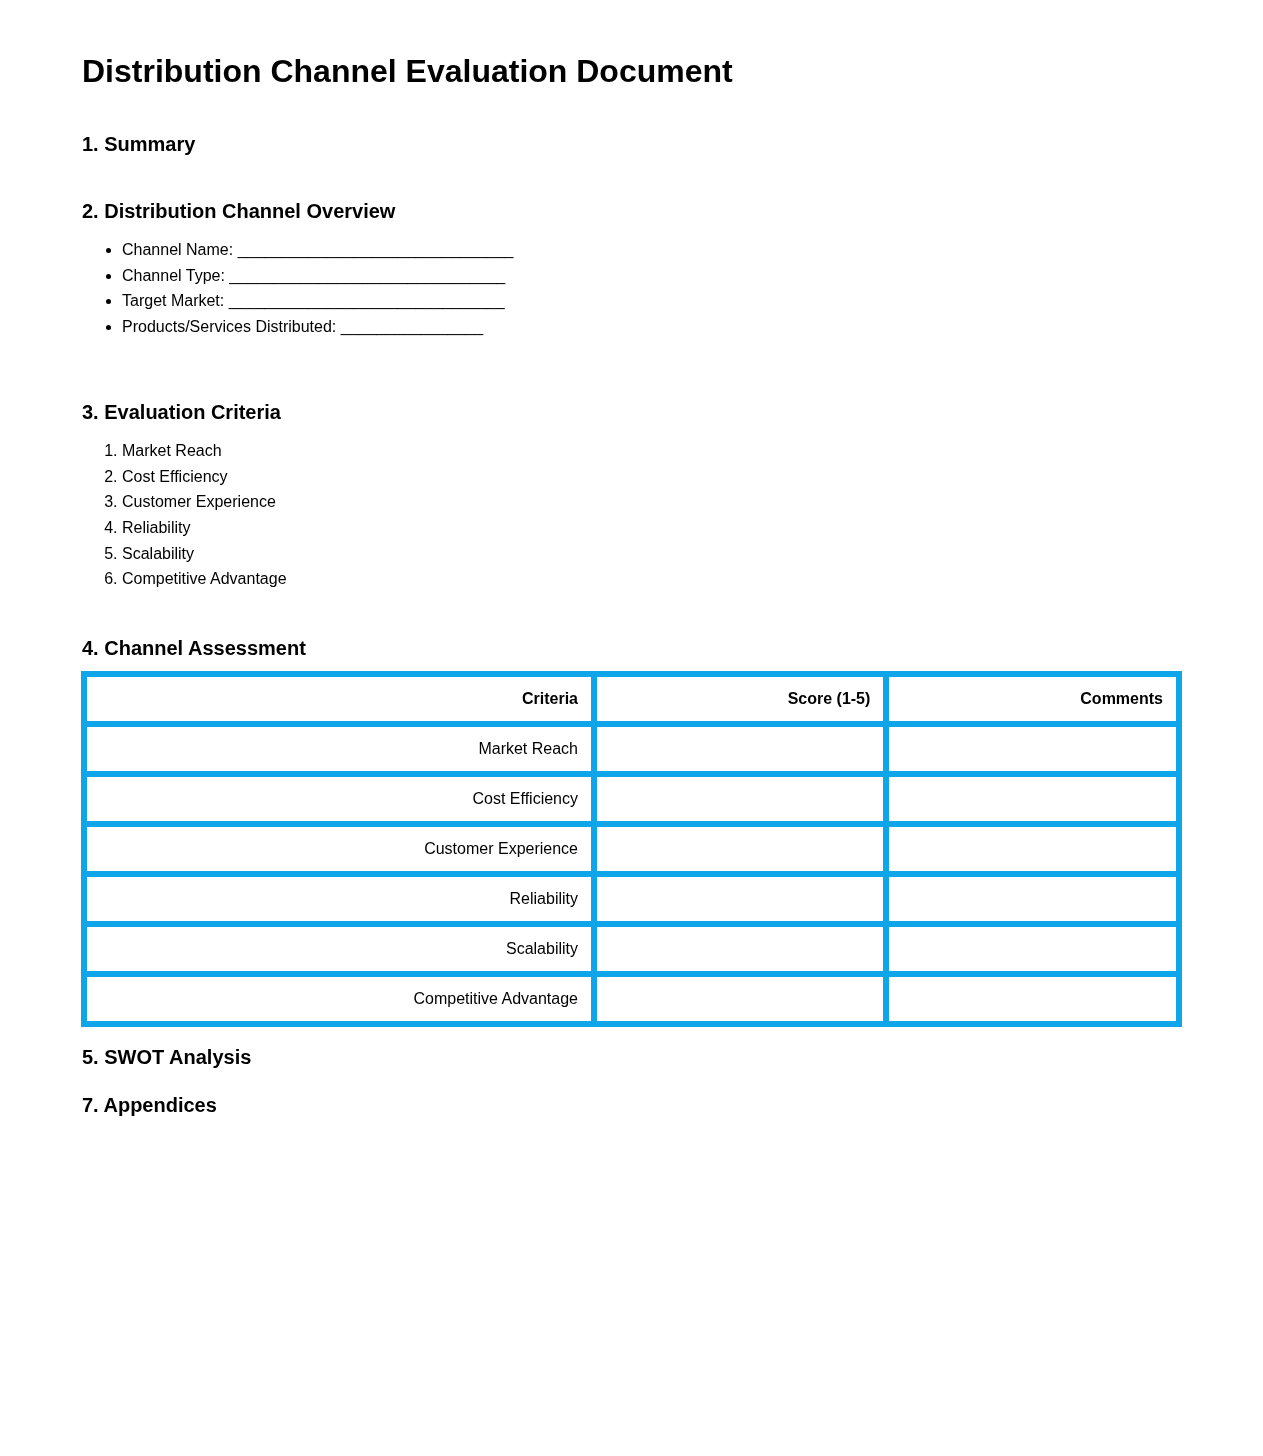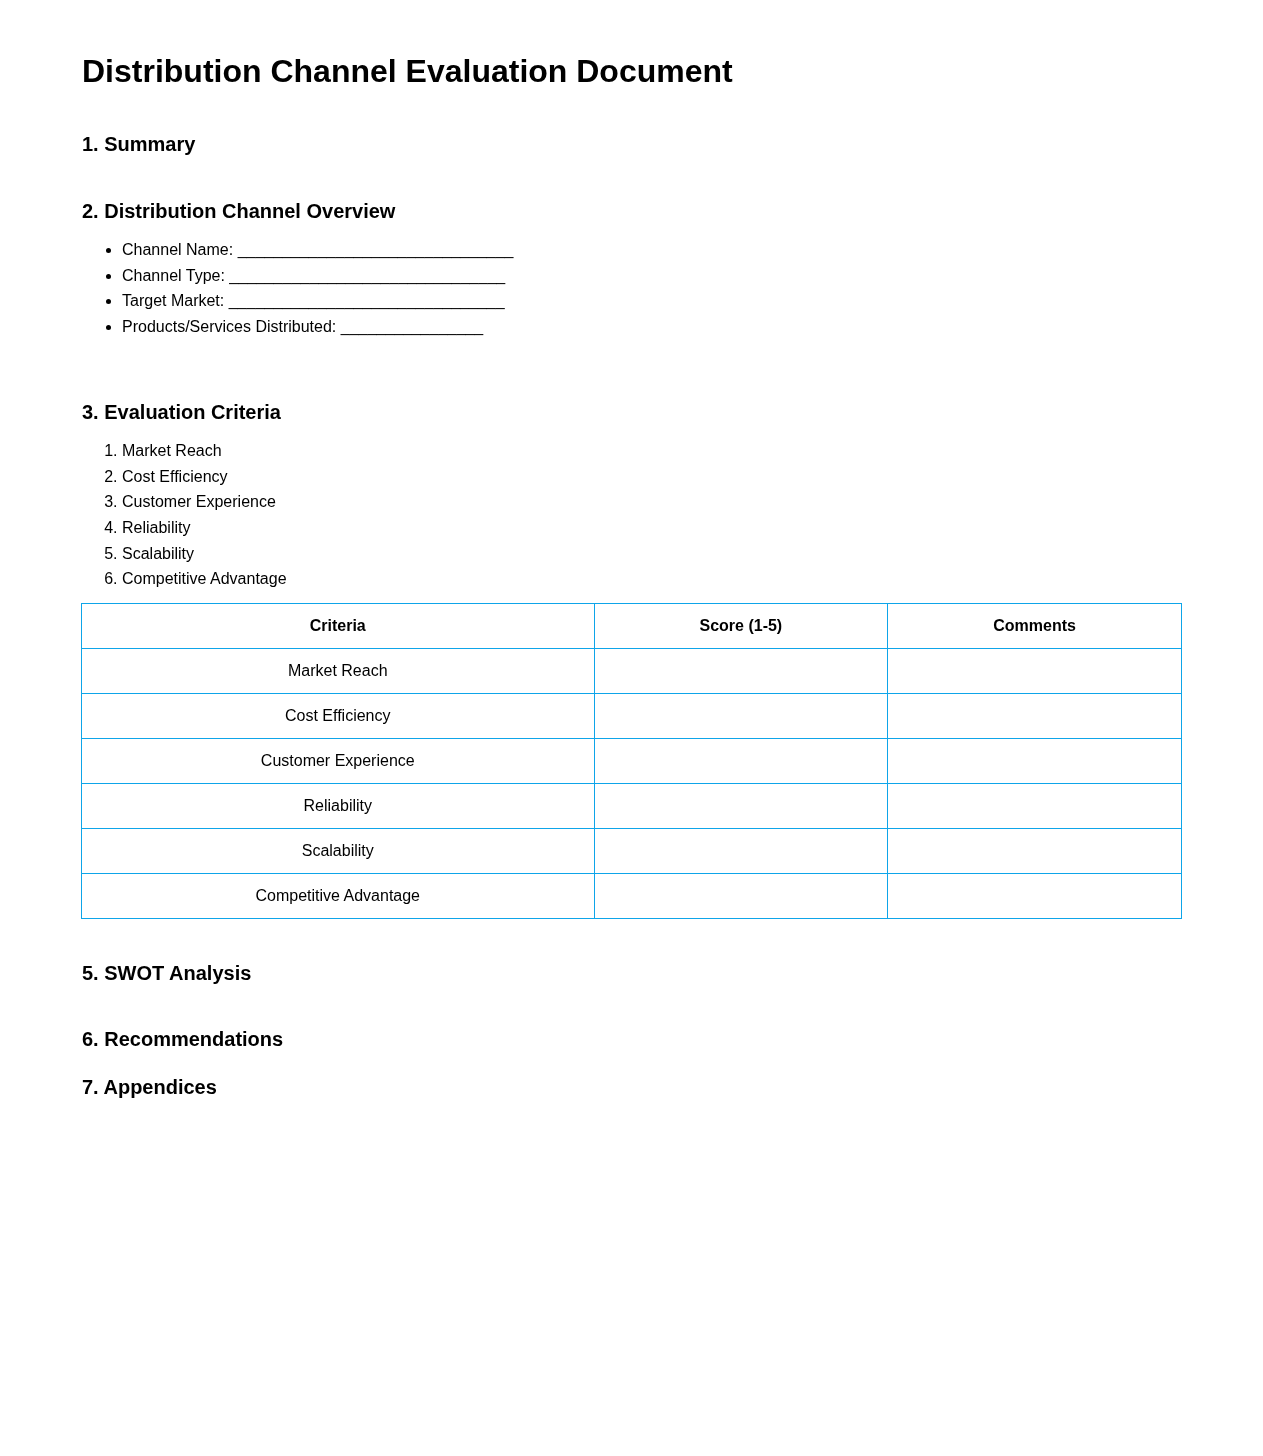--- a/index.html
+++ b/index.html
@@ -17,29 +17,29 @@
   h2 {
     font-size: 20px; font-weight: bold; margin: 0;
     line-height: 24px;
   }
   .sec-summary { margin-top: 42px; }
   .sec-overview { margin-top: 43px; }
   ul, ol { margin: 14px 0 0 0; padding-left: 40px; font-size: 16px; line-height: 25.7px; }
   ul { list-style: disc; }
   .sec-criteria { margin-top: 60px; }
   .sec-assessment { margin-top: 44px; }
-  .sec-swot { margin-top: 42px; }
+  .sec-swot { margin-top: 18px; }
   .sec-reco { margin-top: 42px; }
   .sec-app { margin-top: 24px; }
   table {
     border-collapse: collapse; width: 1101px; margin-top: 11px;
     font-size: 16px; margin-left: -1px;
   }
   th, td {
-    border: 1px solid #0ea5e9; text-align: center;
+    border: 6px solid #0ea5e9; text-align: right;
     padding: 0 13px; height: 44px; vertical-align: middle;
   }
   th { font-weight: bold; }
   .swot td { height: 18px; }
   .fill { letter-spacing: 0; }
 </style>
 </head>
 <body>
 
 <div class="page">
@@ -58,20 +58,21 @@
   <h2 class="sec-criteria">3. Evaluation Criteria</h2>
   <ol>
     <li>Market Reach</li>
     <li>Cost Efficiency</li>
     <li>Customer Experience</li>
     <li>Reliability</li>
     <li>Scalability</li>
     <li>Competitive Advantage</li>
   </ol>
 
+  <h2 class="sec-assessment">4. Channel Assessment</h2>
   <table>
     <colgroup>
         <col style="width:513px">
         <col style="width:294px">
         <col style="width:294px">
       </colgroup>
     <thead>
       <tr>
         <th>Criteria</th>
         <th>Score (1-5)</th>
@@ -107,16 +108,15 @@
       <tr>
         <td>Competitive Advantage</td>
         <td></td>
         <td></td>
       </tr>
     </tbody>
   </table>
 
   <h2 class="sec-swot">5. SWOT Analysis</h2>
 
-  <h2 class="sec-reco">6. Recommendations</h2>
 
   <h2 class="sec-app">7. Appendices</h2>
 </div>
 
 </body></html>

